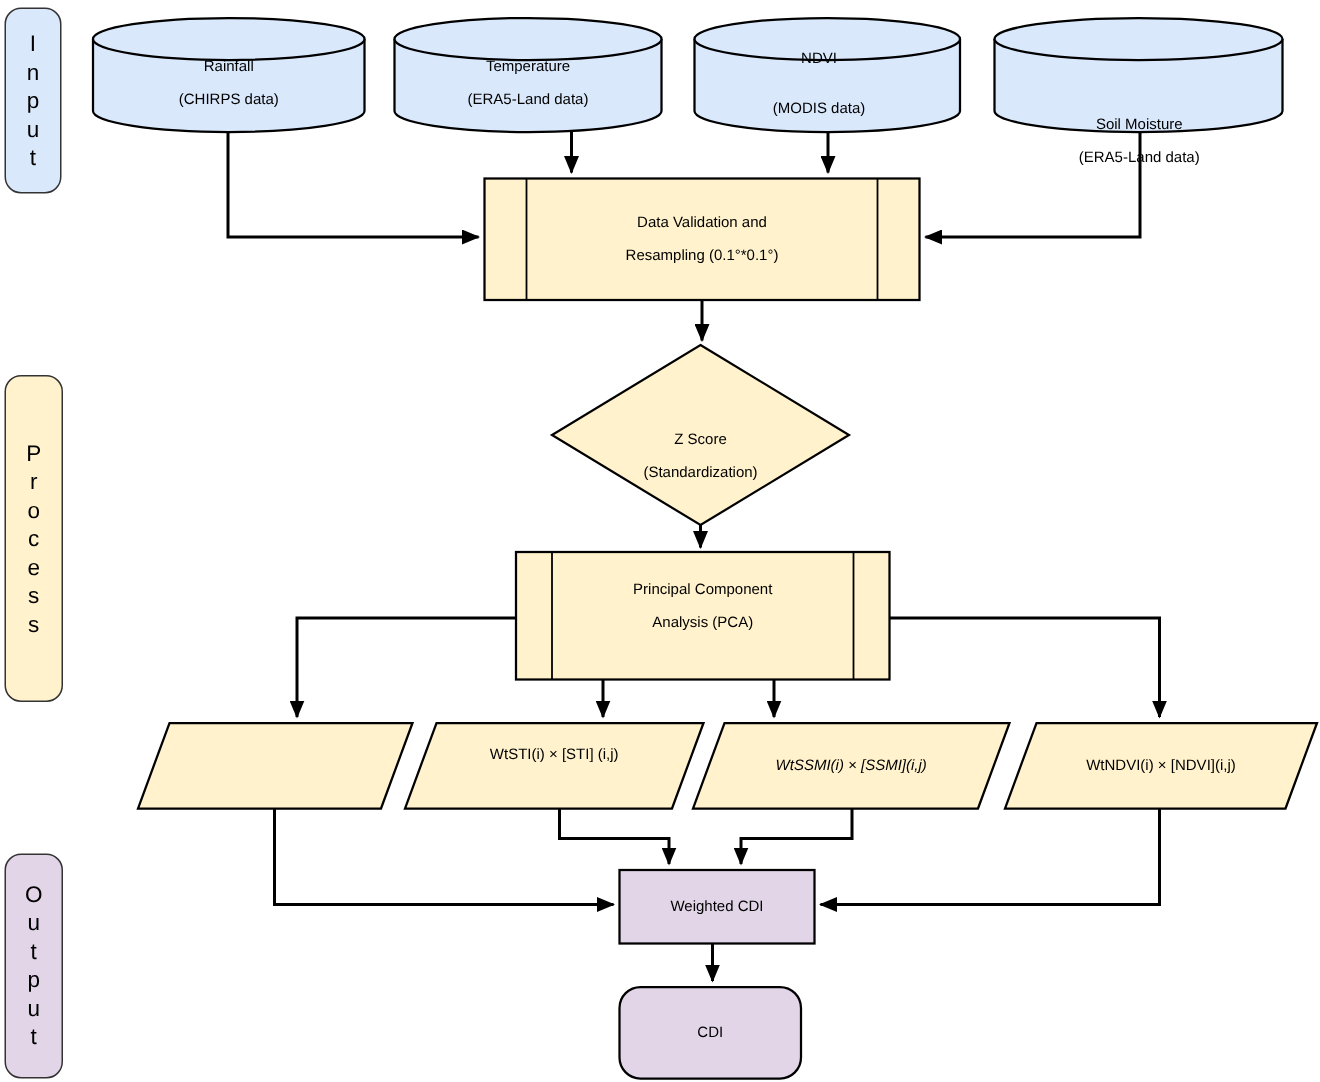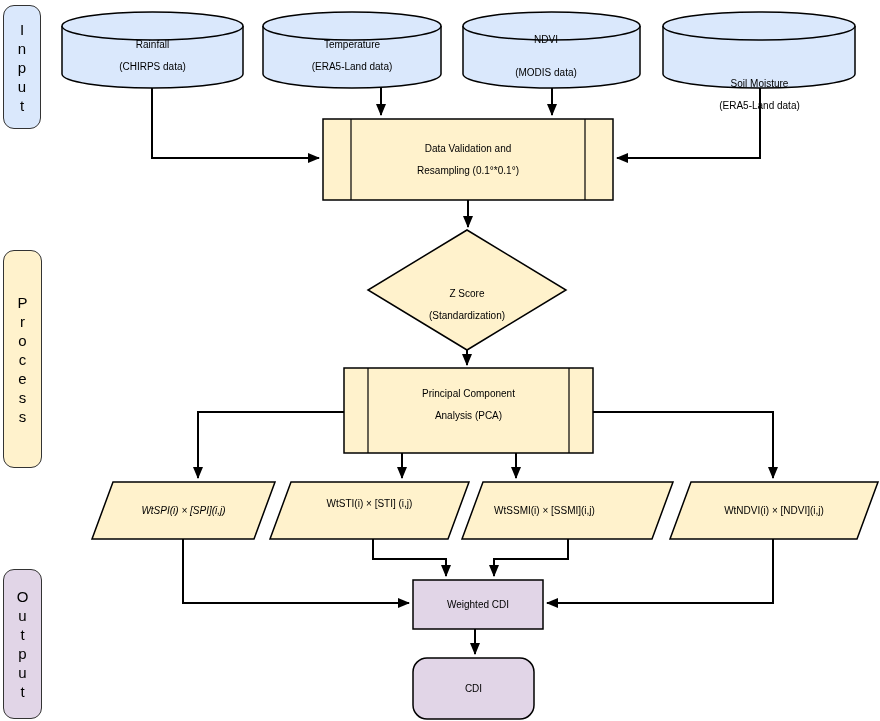--- a/index.html
+++ b/index.html
@@ -148,21 +148,20 @@
   <div class="node-text" style="left:377px;top:266px;width:180px;height:48px;margin-top:15px;">
     <span>Z Score</span>
     <span>(Standardization)</span>
   </div>
 
   <div class="node-text" style="left:369px;top:369px;width:199px;height:72px;">
     <span>Principal Component</span>
     <span>Analysis (PCA)</span>
   </div>
 
-  <div class="node-text italic" style="left:97px;top:483px;width:173px;height:55px;">WtSPI(i) × [SPI](i,j)</div>
   <div class="node-text" style="left:276px;top:483px;width:187px;height:42px;">WtSTI(i) × [STI] (i,j)</div>
-  <div class="node-text" style="left:444px;top:483px;width:201px;height:55px;">WtSSMI(i) × [SSMI](i,j)</div>
+  <div class="node-text" style="left:467px;top:483px;width:201px;height:55px;font-style:italic;">WtSSMI(i) × [SSMI](i,j)</div>
   <div class="node-text" style="left:675px;top:483px;width:198px;height:55px;">WtNDVI(i) × [NDVI](i,j)</div>
 
   <div class="node-text" style="left:413px;top:580px;width:130px;height:49px;">Weighted CDI</div>
   <div class="node-text" style="left:413px;top:658px;width:121px;height:61px;">CDI</div>
 
 </div>
 
 </body></html>

